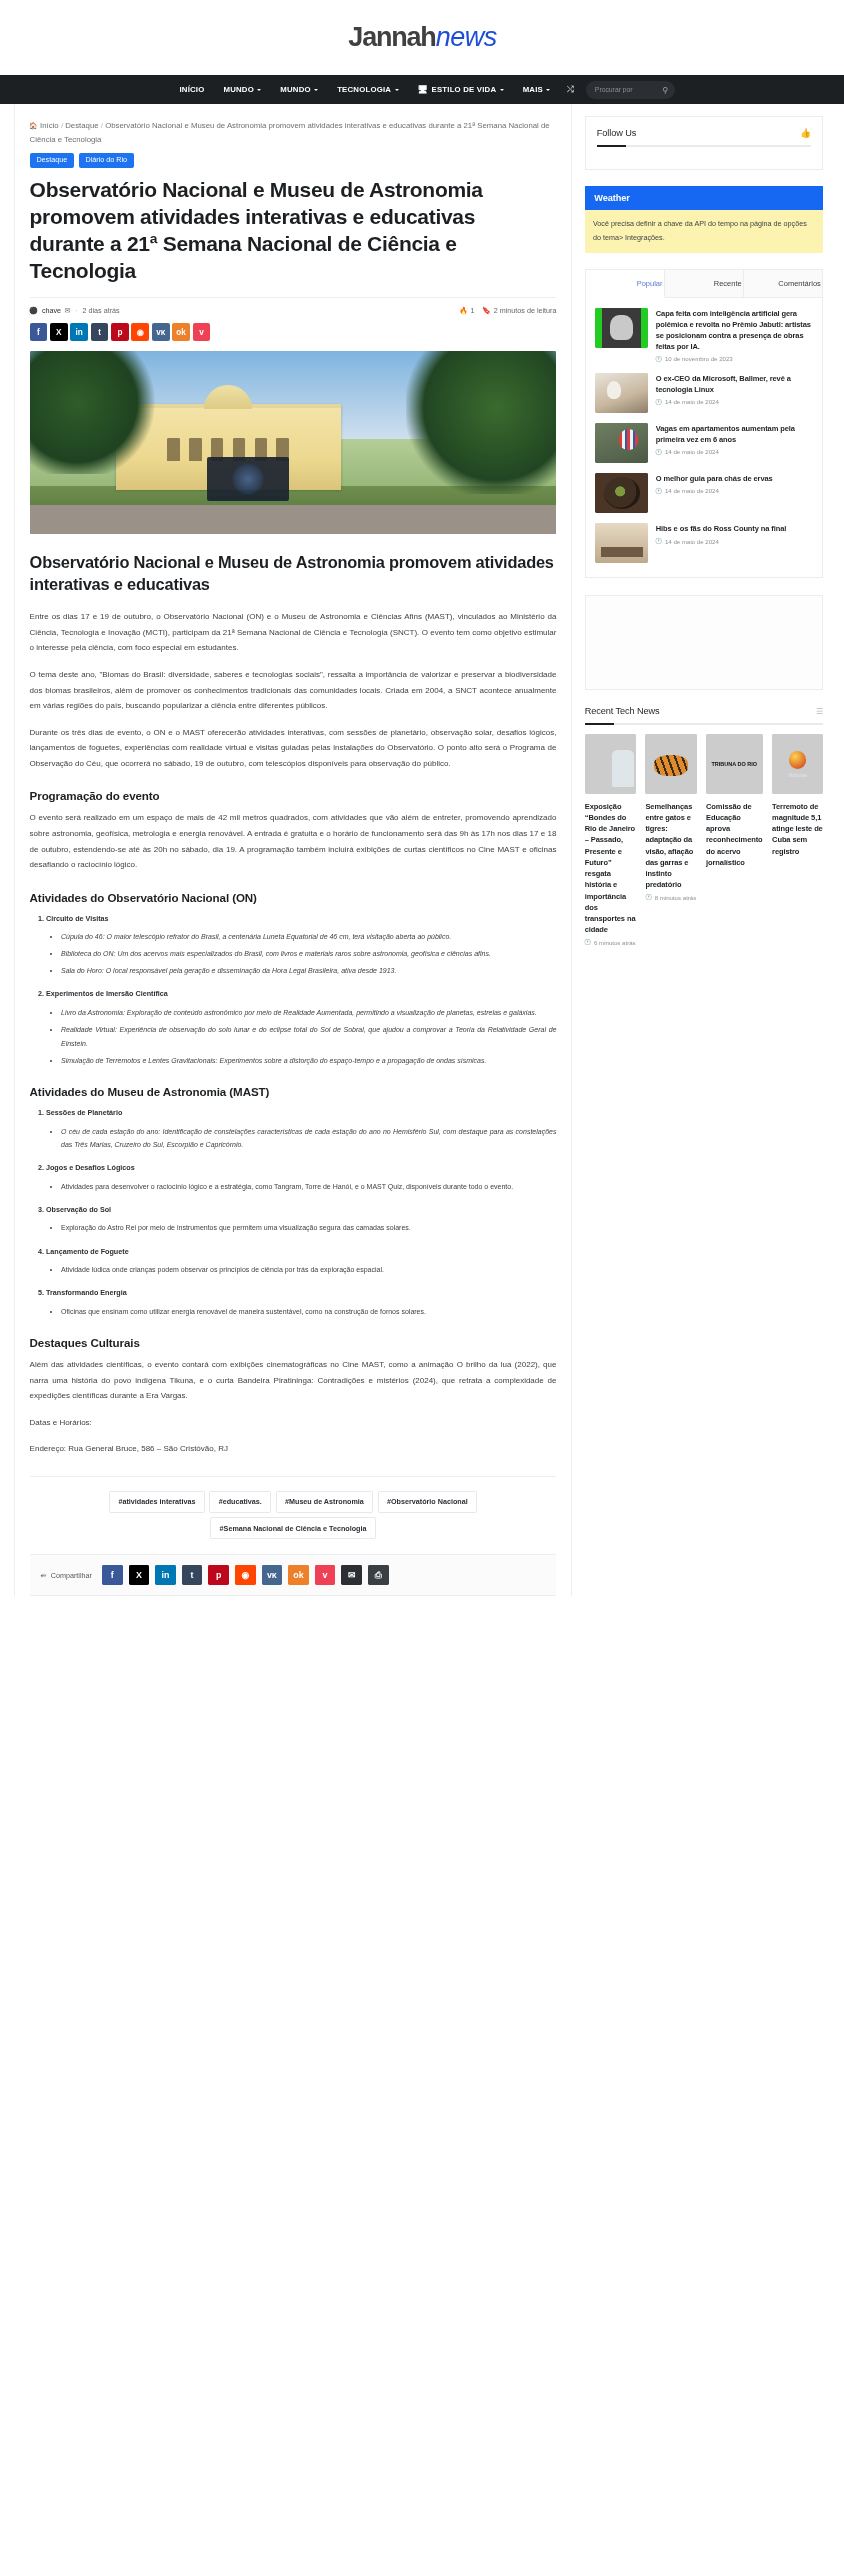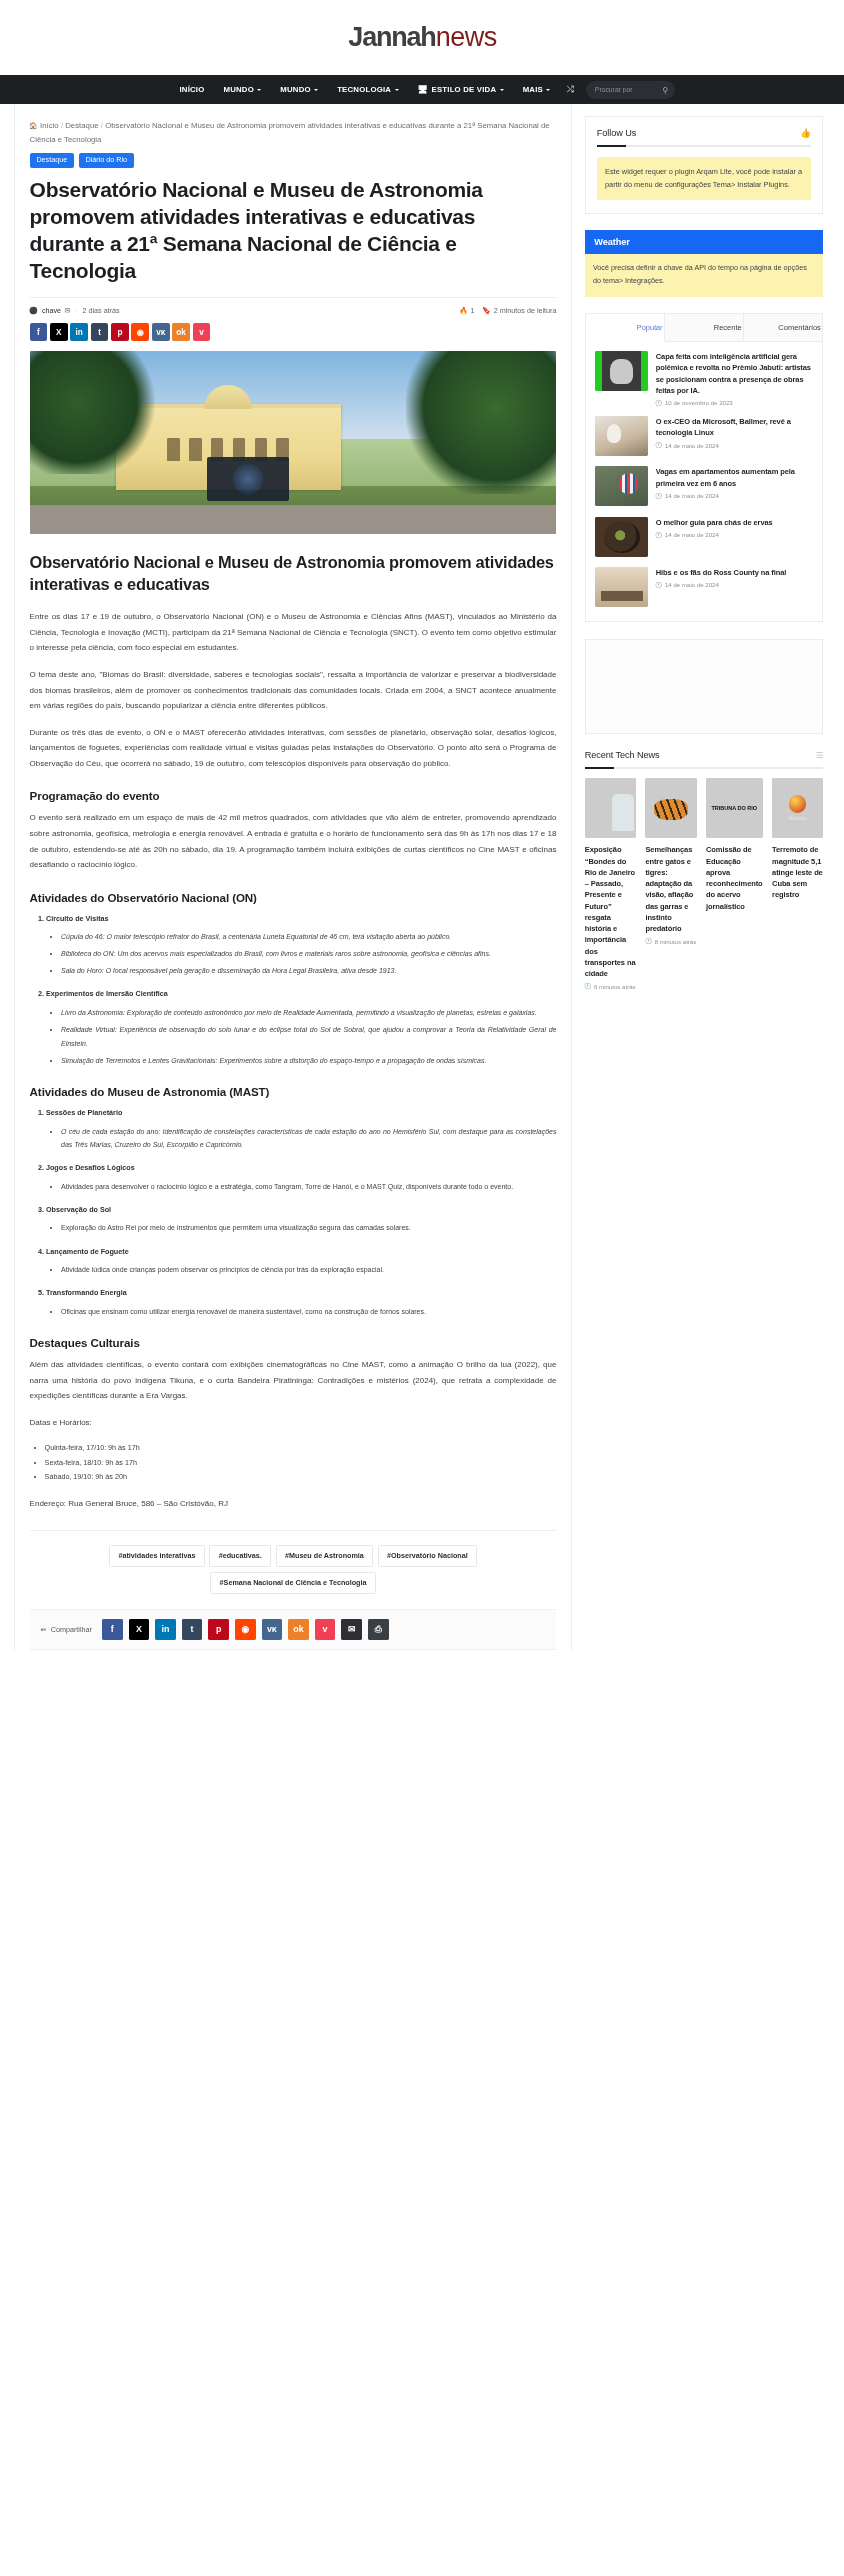--- a/index.html
+++ b/index.html
@@ -23,21 +23,21 @@
   }
   .logo {
     font-size: 27px;
     font-weight: 800;
     letter-spacing: -1.2px;
     line-height: 1;
     display: flex;
     align-items: baseline;
   }
   .logo .jannah { color: #404040; text-align: center; }
-  .logo .news { color: #7f1d1d; font-weight: 400; letter-spacing: -0.5px; }
+  .logo .news { color: #1d4ed8; font-weight: 400; letter-spacing: -0.5px; font-style: italic; }
 
   
   .main-nav {
     background: #1d2023;
     height: 29px;
     display: flex;
     align-items: center;
     justify-content: center;
     gap: 0px;
     padding: 0 13.6px;
@@ -524,25 +524,20 @@
           <ul class="lvl2">
             <li><span>Oficinas que ensinam como utilizar energia renovável de maneira sustentável, como na construção de fornos solares.</span></li>
           </ul>
         </li>
       </ol>
 
       <h3>Destaques Culturais</h3>
       <p>Além das atividades científicas, o evento contará com exibições cinematográficas no Cine MAST, como a animação O brilho da lua (2022), que narra uma história do povo indígena Tikuna, e o curta Bandeira Piratininga: Contradições e mistérios (2024), que retrata a complexidade de expedições científicas durante a Era Vargas.</p>
 
       <p class="dates-label">Datas e Horários:</p>
-      <ul class="plain">
-        <li>Quinta-feira, 17/10: 9h às 17h</li>
-        <li>Sexta-feira, 18/10: 9h às 17h</li>
-        <li>Sábado, 19/10: 9h às 20h</li>
-      </ul>
 
       <p class="addr">Endereço: Rua General Bruce, 586 – São Cristóvão, RJ</p>
     </div>
 
     <div class="tags-wrap">
       <a class="tag" href="#">#atividades interativas</a>
       <a class="tag" href="#">#educativas.</a>
       <a class="tag" href="#">#Museu de Astronomia</a>
       <a class="tag" href="#">#Observatório Nacional</a>
       <a class="tag" href="#">#Semana Nacional de Ciência e Tecnologia</a>
@@ -570,21 +565,20 @@
 
   <aside class="side-col">
 
     <div class="widget">
       <div class="widget-box">
         <div class="w-head">
           <div class="w-title">Follow Us</div>
           <div style="color:#b6babe;font-size:8.9px;">👍</div>
         </div>
         <div class="w-underline"></div>
-        <div class="w-notice">Este widget requer o plugin Arqam Lite, você pode instalar a partir do menu de configurações Tema&gt; Instalar Plugins.</div>
       </div>
     </div>
 
     <div class="widget">
       <div class="w-blue-head">Weather</div>
       <div class="w-blue-body">Você precisa definir a chave da API do tempo na página de opções do tema&gt; Integrações.</div>
     </div>
 
     <div class="widget tabs-widget">
       <div class="tabs-head">

